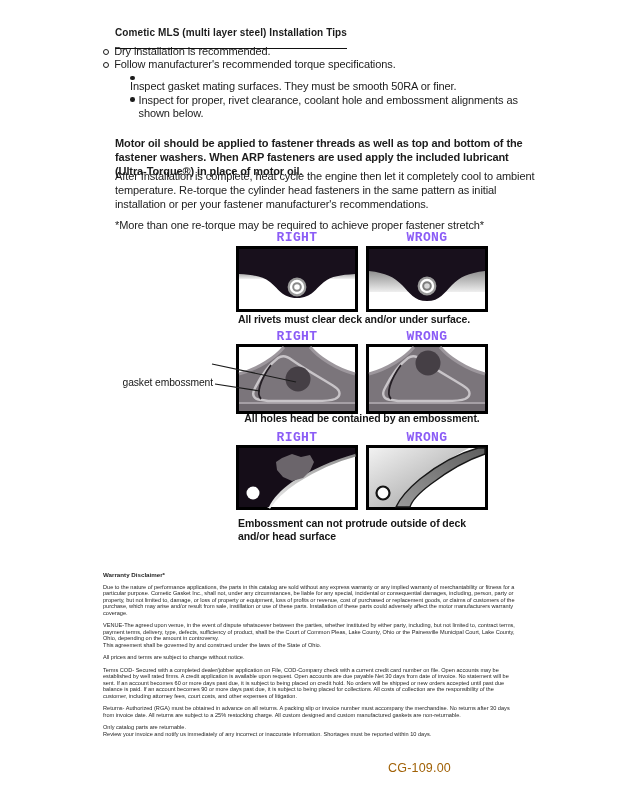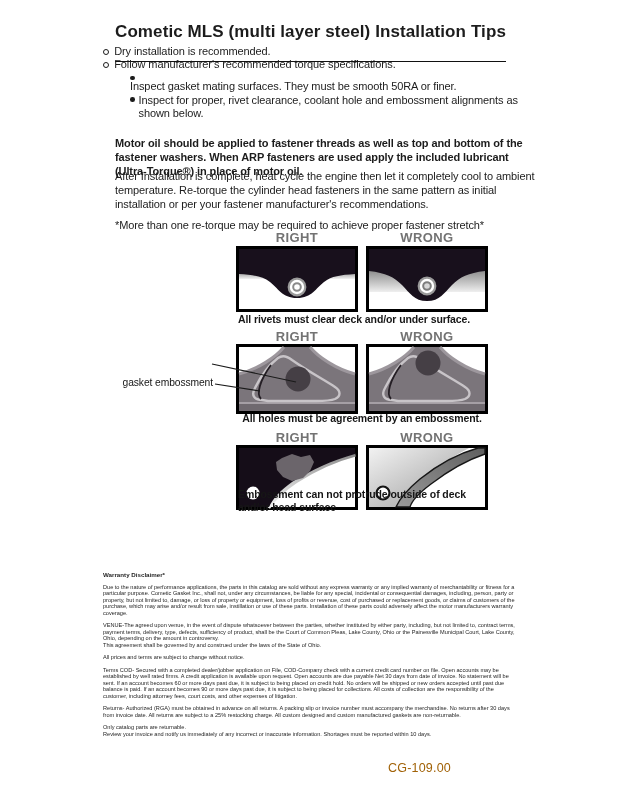--- a/index.html
+++ b/index.html
@@ -4,32 +4,32 @@
 <style>
   html,body{margin:0;padding:0;background:#ffffff;}
   .page{
     position:relative;width:618px;height:800px;background:#ffffff;overflow:hidden;
     font-family:"Liberation Sans","DejaVu Sans",sans-serif;color:#1c1c1c;
   }
   .abs{position:absolute;}
   .prewrap{white-space:pre-line;}
 
   .title{
-    font-size:17px;font-weight:bold;letter-spacing:.1px;
-    border-bottom:1.6px solid #111;padding-bottom:19px;display:inline-block;
+    font-size:10px;font-weight:bold;letter-spacing:.1px;
+    border-bottom:1.6px solid #111;padding-bottom:10px;display:inline-block;
   }
   .bullet-row{display:flex;align-items:flex-start;font-size:11px;line-height:13.4px;letter-spacing:-.1px;}
   .marker-o{flex:0 0 auto;width:4.2px;height:4.2px;border:1px solid #1c1c1c;border-radius:50%;margin:3.6px 5px 0 0;}
   .marker-f{flex:0 0 auto;width:4.6px;height:4.6px;background:#1c1c1c;border-radius:50%;margin:3.8px 4px 0 0;}
 
   .h2{font-size:12.5px;font-weight:bold;letter-spacing:-.1px;}
   .para{font-size:11px;line-height:13.9px;letter-spacing:-.1px;margin:0;}
   .note{font-size:11px;letter-spacing:-.1px;}
 
-  .fig-label{width:122px;text-align:center;font-size:13px;font-weight:600;letter-spacing:.4px;color:#737373;}
+  .fig-label{width:122px;text-align:center;font-size:13px;font-weight:600;letter-spacing:.4px;color:#8b5cf6;font-family:Liberation Mono, monospace;}
   .fig-caption{font-size:10.5px;font-weight:600;line-height:12.5px;letter-spacing:-.1px;color:#161616;}
   .side-label{font-size:10.3px;line-height:11.8px;text-align:right;letter-spacing:-.1px;color:#161616;}
   svg{display:block;}
 
   .legal{width:414px;font-size:5.6px;line-height:6.5px;color:#1f1f1f;}
   .legal h4{font-size:6.2px;margin:0 0 5px 0;}
   .legal p{margin:0 0 6px 0;}
   .footer-code{font-size:12.5px;color:#a16207;letter-spacing:.2px;}
 </style>
 </head>
@@ -127,21 +127,21 @@
     <path d="M26,56 C18,56 15,51 19,44 C25,32 34,20 42,14 C46,11 51,12 56,16 C70,26 90,37 99,43 C105,47 105,52 99,55 C94,57 88,57 80,57 L32,57 Z" fill="none" stroke="#c8c4c8" stroke-width="2.4"></path>
     <path d="M25,55 C20,50 24,36 35,21" stroke="#241e24" stroke-width="1.8" fill="none"></path>
     <circle cx="62" cy="19" r="12.5" fill="#453f45"></circle>
   </svg>
 
   <svg class="abs" style="left:110px;top:340px;pointer-events:none;" width="200" height="60" viewBox="0 0 200 60">
     <line x1="102" y1="24" x2="186" y2="42" stroke="#1a1a1a" stroke-width="1.2"></line>
     <line x1="105" y1="44" x2="150" y2="51" stroke="#1a1a1a" stroke-width="1.2"></line>
   </svg>
 
-  <div class="abs fig-caption" style="left:236px;top:412px;width:252px;text-align:center;">All holes must be agreement by an embossment.</div>
+  <div class="abs fig-caption" style="left:236px;top:412px;width:252px;text-align:center;">All holes head be contained by an embossment.</div>
 
   <div class="abs fig-label" style="left:236px;top:430px;">RIGHT</div>
   <div class="abs fig-label" style="left:366px;top:430px;">WRONG</div>
 
   <svg class="abs" style="left:236px;top:445px;" width="122" height="65" viewBox="0 0 122 65">
     <defs>
         <linearGradient id="s3" x1="0" y1="1" x2="1" y2="0">
           <stop offset="0" stop-color="#f0f0f0"></stop>
           <stop offset="1" stop-color="#8a8a8a"></stop>
         </linearGradient>
@@ -163,21 +163,21 @@
           <stop offset="0" stop-color="#9a9a9a"></stop>
           <stop offset="1" stop-color="#5f5f5f"></stop>
         </linearGradient>
     </defs>
     <rect x="1.5" y="1.5" width="119" height="62" fill="#ffffff" stroke="#000" stroke-width="3"></rect>
     <path d="M3,3 H103 C84,13 62,28 47,41 C39,48 33,55 30,62 L3,62 Z" fill="url(#s4)"></path>
     <path d="M30,62 C34,53 42,44 54,34 C74,18 94,8 112,3 L119,3 V9 C101,15 82,26 65,39 C53,48 46,55 44,62 Z" fill="url(#s5)" stroke="#161616" stroke-width="1.4"></path>
     <circle cx="17" cy="48" r="6.5" fill="#ffffff" stroke="#141414" stroke-width="2.2"></circle>
   </svg>
 
-  <div class="abs fig-caption prewrap" style="left:238px;top:488px;width:260px;">Embossment can not protrude outside of deck
+  <div class="abs fig-caption prewrap" style="left:238px;top:517px;width:260px;">Embossment can not protrude outside of deck
 and/or head surface</div>
 
   <div class="abs legal" style="left:103px;top:572px;">
     <h4>Warranty Disclaimer*</h4>
     <p>Due to the nature of performance applications, the parts in this catalog are sold without any express warranty or any implied warranty of merchantability or fitness for a particular purpose.  Cometic Gasket Inc., shall not, under any circumstances, be liable for any special, incidental or consequential damages, including, person, party or property, but not limited to, damage, or loss of property or equipment, loss of profits or revenue, cost of purchased or replacement goods, or claims of customers of the purchase, which may arise and/or result from sale, instillation or use of these parts.  Installation of these parts could adversely affect the motor manufacturers warranty coverage.</p>
     <p class="prewrap">VENUE-The agreed upon venue, in the event of dispute whatsoever between the parties, whether instituted by either party, including, but not limited to, contract terms, payment terms, delivery, type, defects, sufficiency of product, shall be the Court of Common Pleas, Lake County, Ohio or the Painesville Municipal Court, Lake County, Ohio, depending on the amount in controversy.
 This agreement shall be governed by and construed under the laws of the State of Ohio.</p>
     <p>All prices and terms are subject to change without notice.</p>
     <p>Terms COD- Secured with a completed dealer/jobber application on File, COD-Company check with a current credit card number on file.  Open accounts may be established by well rated firms.  A credit application is available upon request.  Open accounts are due payable Net 30 days from date of invoice.  No statement will be sent.  If an account becomes 60 or more days past due, it is subject to being placed on credit hold.  No orders will be shipped or new orders accepted until past due balance is paid.  If an account becomes 90 or more days past due, it is subject to being placed for collections.  All costs of collection are the responsibility of the customer, including attorney fees, court costs, and other expenses of litigation.</p>
     <p>Returns- Authorized (RGA) must be obtained in advance on all returns.  A packing slip or invoice number must accompany the merchandise.  No returns after 30 days from invoice date.  All returns are subject to a 25% restocking charge.  All custom designed and custom manufactured gaskets are non-returnable.</p>

